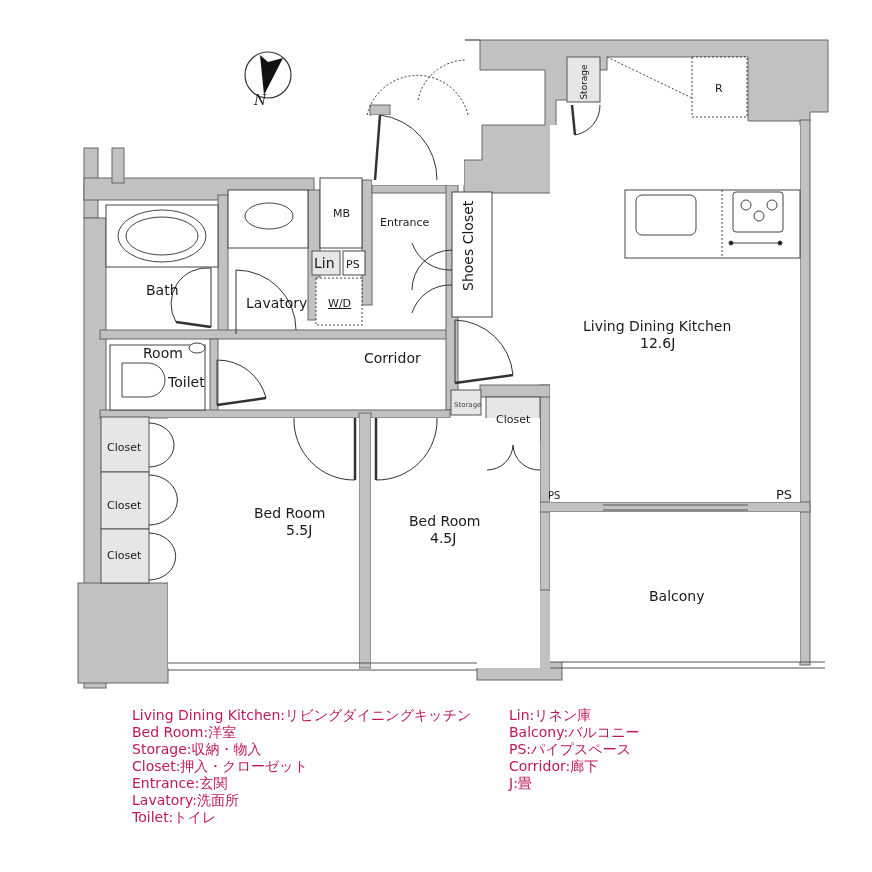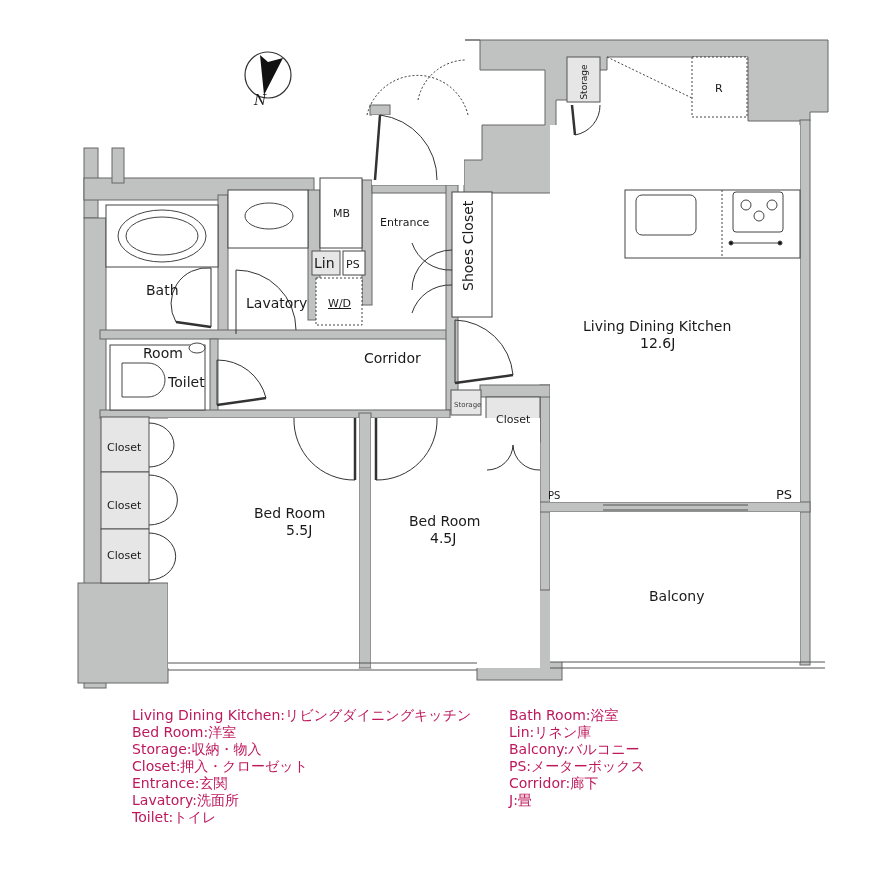--- a/index.html
+++ b/index.html
@@ -177,19 +177,18 @@
 <div class="legend" style="left:132px;top:707px;">
   <div>Living Dining Kitchen:リビングダイニングキッチン</div>
   <div>Bed Room:洋室</div>
   <div>Storage:収納・物入</div>
   <div>Closet:押入・クローゼット</div>
   <div>Entrance:玄関</div>
   <div>Lavatory:洗面所</div>
   <div>Toilet:トイレ</div>
 </div>
 <div class="legend" style="left:509px;top:707px;">
-  <div>Bath Room:浴室</div>
   <div>Lin:リネン庫</div>
   <div>Balcony:バルコニー</div>
-  <div>PS:メーターボックス</div>
+  <div>PS:パイプスペース</div>
   <div>Corridor:廊下</div>
   <div>J:畳</div>
 </div>
 
 </body></html>

